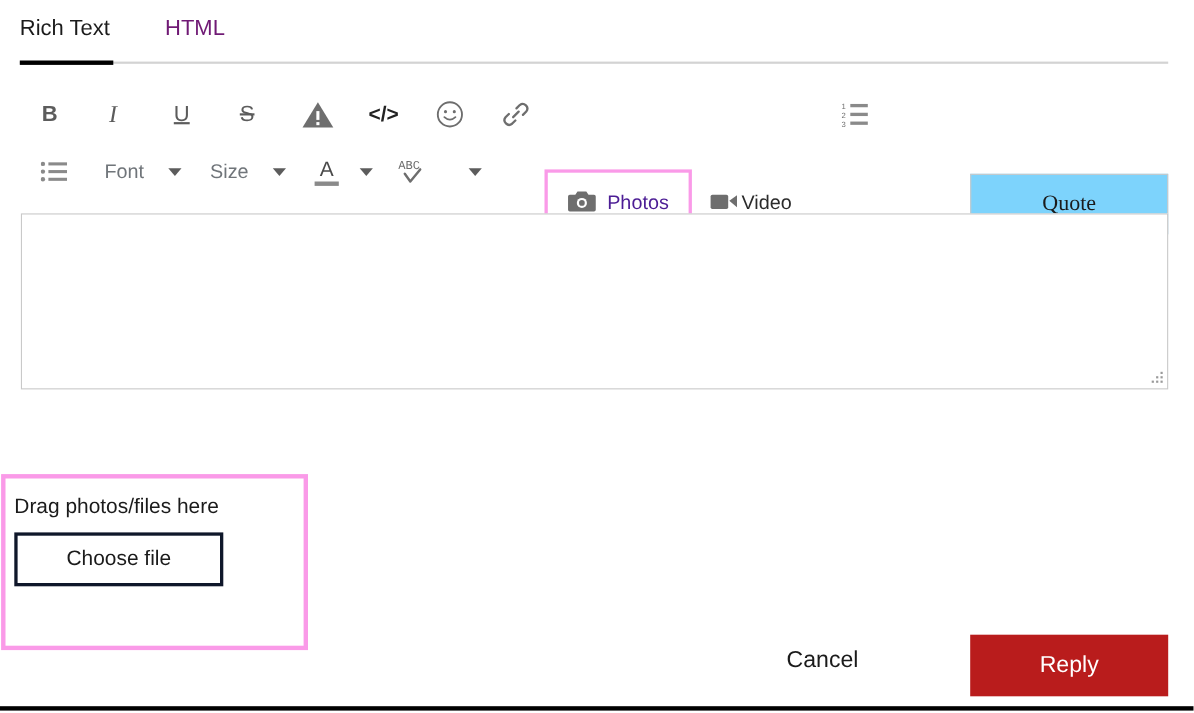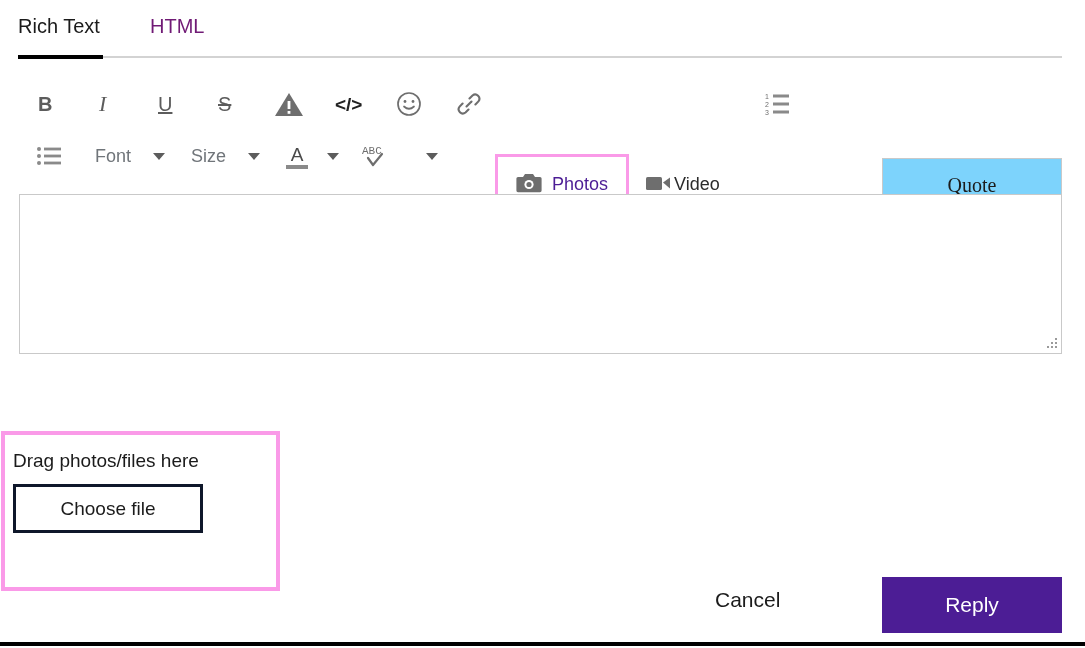--- a/index.html
+++ b/index.html
@@ -259,21 +259,21 @@
     padding: 0;
     font-family: "Liberation Sans", sans-serif;
     text-align: right;
   }
   .reply-btn {
     position: absolute;
     left: 882px;
     top: 577px;
     width: 180px;
     height: 56px;
-    background: #4c1d95;
+    background: #b91c1c;
     border: none;
     color: #ffffff;
     font-size: 21px;
     cursor: pointer;
     font-family: "Liberation Sans", sans-serif;
   }
   .bottom-bar {
     position: absolute;
     left: 0;
     top: 642px;

